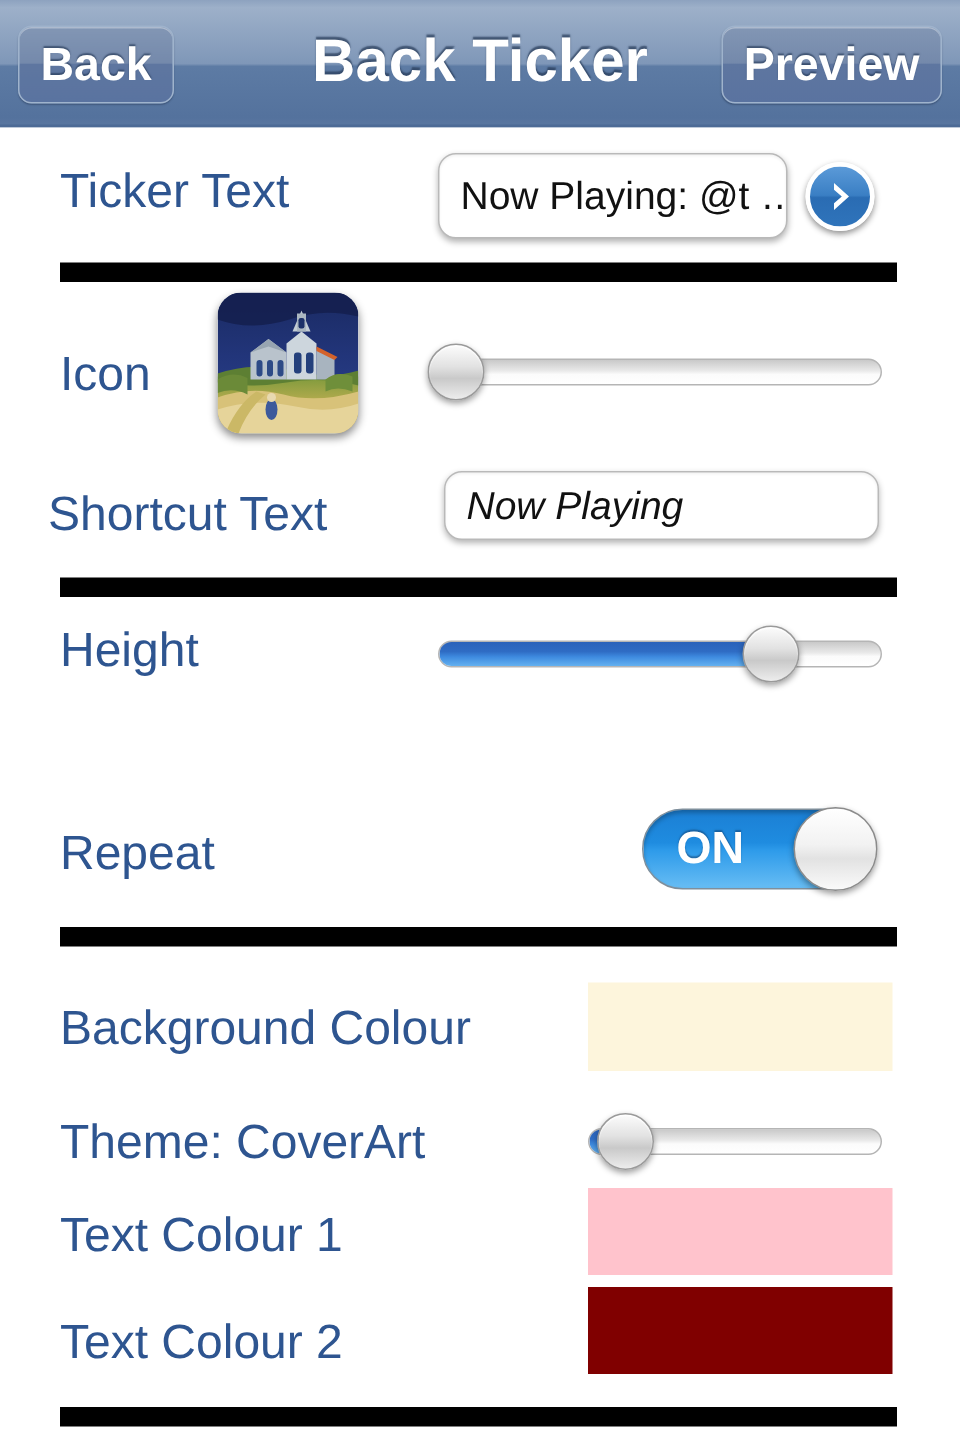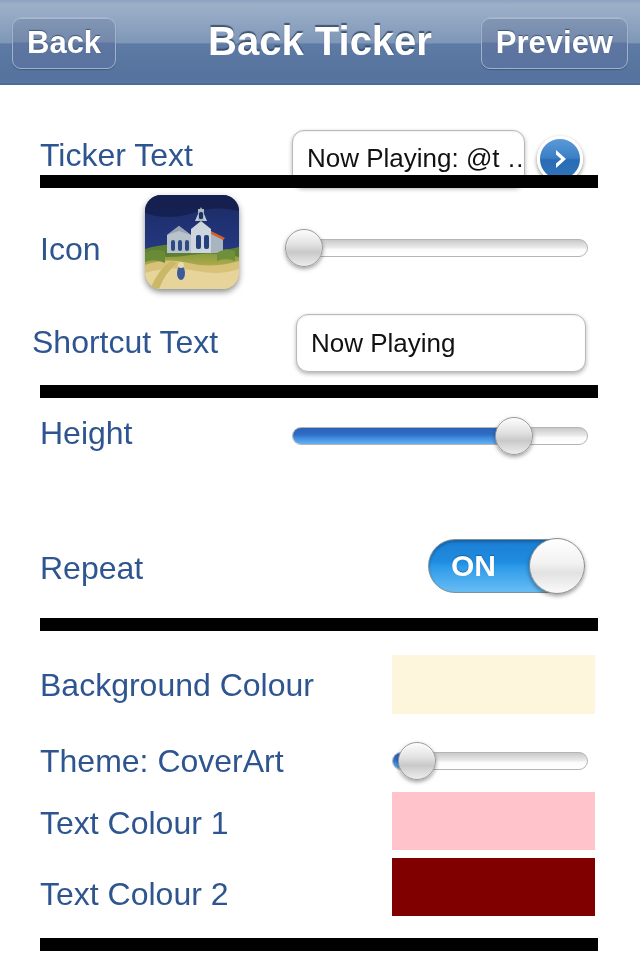--- a/index.html
+++ b/index.html
@@ -244,21 +244,21 @@
 <div id="app">
 
   <div class="navbar">
     <div class="nav-title">Back Ticker</div>
     <div class="nav-btn back">Back</div>
     <div class="nav-btn preview">Preview</div>
   </div>
 
   <div class="content">
 
-    <div class="row" style="top:0px;height:76px;margin-top:28px;">
+    <div class="row" style="top:0px;height:76px;">
       <div class="label" style="left:40px;top:24px;">Ticker Text</div>
       <div class="textfield" style="left:292px;top:17px;width:233px;height:57px;">Now Playing: @t …</div>
       <div class="arrow-btn" style="left:537px;top:23px;">
         <span>
           <svg width="24" height="24" viewBox="0 0 24 24">
             <path d="M8 3 L18 12 L8 21 L8 16.5 L13.2 12 L8 7.5 Z" fill="#ffffff"></path>
           </svg>
         </span>
       </div>
     </div>
@@ -312,21 +312,21 @@
       <div class="slider" style="left:292px;top:35px;width:296px;">
         <div class="track">
           <div class="fill" style="width:4%;"></div>
         </div>
         <div class="knob" style="left:4%;"></div>
       </div>
     </div>
 
     <div class="row" style="top:215px;height:85px;">
       <div class="label" style="left:32px;top:24px;">Shortcut Text</div>
-      <div class="textfield" style="left:296px;top:14px;width:290px;height:58px;">Now Playing</div>
+      <div class="textfield" style="left:296px;top:14px;width:290px;height:46px;font-style:italic;">Now Playing</div>
     </div>
 
     <div class="divider" style="top:300px;"></div>
 
     <div class="row" style="top:320px;height:60px;">
       <div class="label" style="left:40px;top:10px;">Height</div>
       <div class="slider" style="left:292px;top:13px;width:296px;">
         <div class="track">
           <div class="fill" style="width:75%;"></div>
         </div>

